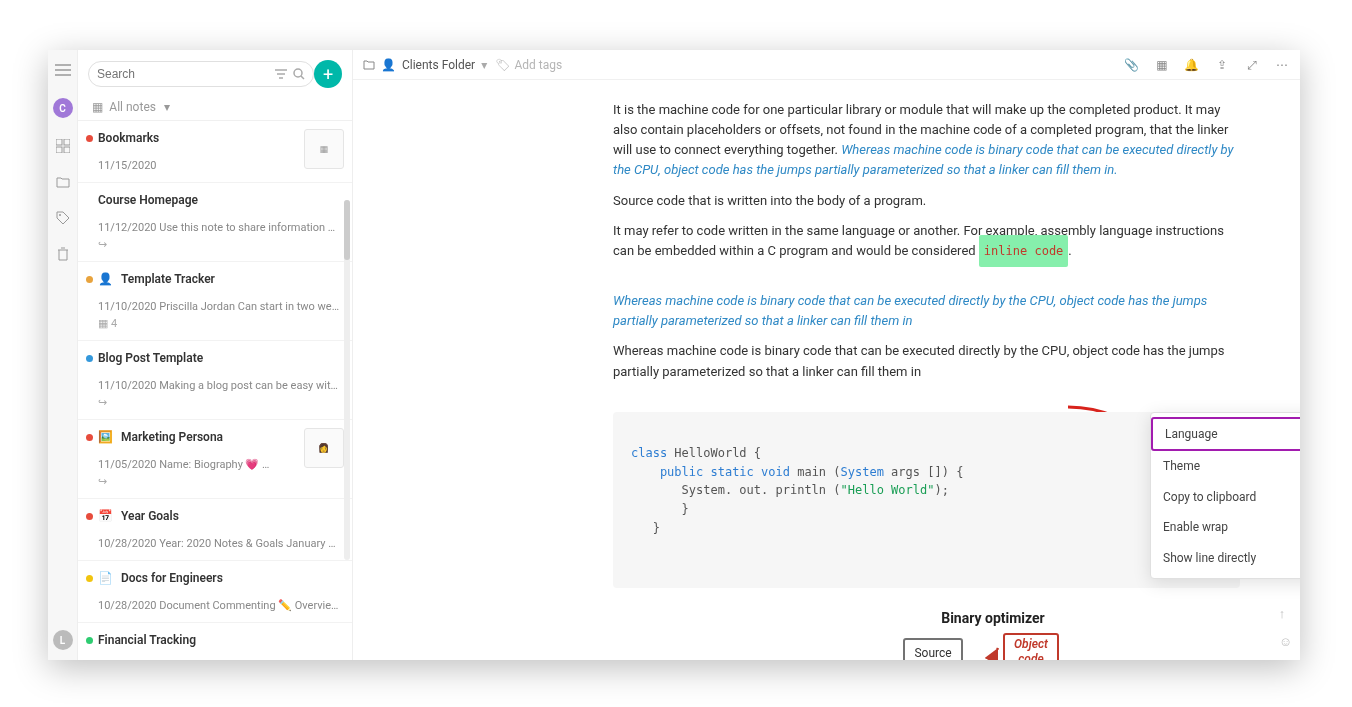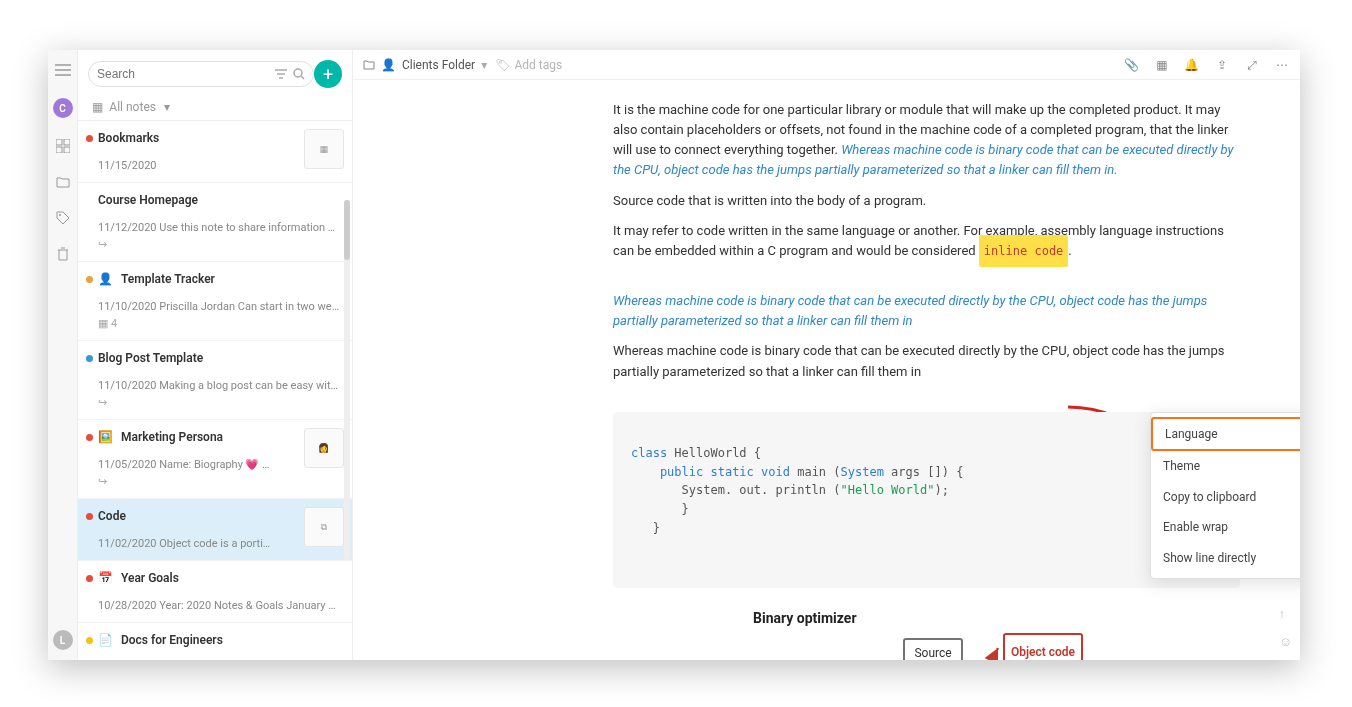--- a/index.html
+++ b/index.html
@@ -42,39 +42,39 @@
   .main { flex:1; display:flex; flex-direction:column; min-width:0; position:relative; }
   .topbar { height:30px; border-bottom:1px solid #f0f0f0; display:flex; align-items:center; padding:0 10px; gap:8px; }
   .crumb { display:flex; align-items:center; gap:6px; color:#555; }
   .crumb .folder-ic { color:#888; }
   .addtags { color:#b5b5b5; display:flex; align-items:center; gap:4px; }
   .topbar-right { margin-left:auto; display:flex; align-items:center; gap:14px; color:#888; }
 
   .content { flex:1; overflow:auto; padding:20px 60px 40px 260px; position:relative; font-size:13px; color:#333; line-height:1.55; }
   .content p { margin-bottom:10px; }
   .hl-link { color:#2f89c5; font-style:italic; }
-  .inline-code { font-family:Menlo,Consolas,monospace; font-size:12px; background:#fde047; color:#c0392b; padding:9px 5px; border-radius:2px; }
+  .inline-code { font-family:Menlo,Consolas,monospace; font-size:12px; background:#86efac; color:#c0392b; padding:9px 5px; border-radius:2px; }
 
   .code-block-wrap { position:relative; margin-top:30px; }
   .code-block { background:#f6f6f6; border-radius:4px; padding:14px 18px; font-family:Menlo,Consolas,monospace; font-size:12px; color:#555; white-space:pre; position:relative; min-height:70px; }
   .code-block .kw { color:#2d7dd2; }
   .code-block .str { color:#1a9e55; }
   .more-dots { position:absolute; right:8px; top:6px; color:#888; letter-spacing:1px; cursor:pointer; font-size:12px; }
 
   
   .ctxmenu { position:absolute; right:-100px; top:0; width:190px; background:#fff; border:1px solid #e0e0e0; border-radius:4px; box-shadow:0 4px 18px rgba(0,0,0,.12); padding:4px 0; z-index:10; }
   .ctxmenu .item { padding:6px 12px; font-size:12px; color:#444; display:flex; align-items:center; justify-content:space-between; cursor:pointer; }
-  .ctxmenu .item.hi { border:2px solid #f97316; border-radius:3px; }
+  .ctxmenu .item.hi { border:2px solid #a21caf; border-radius:3px; }
 
   
   .arrow { position:absolute; right:92px; top:-10px; width:80px; height:40px; pointer-events:none; }
 
   
   .diagram { margin-top:20px; position:relative; width:480px; height:180px; margin-left:140px; }
-  .diagram .title { font-weight:700; font-size:14px; margin-bottom:8px; color:#222; }
+  .diagram .title { text-align:center; font-weight:700; font-size:14px; margin-bottom:8px; color:#222; }
   .box { position:absolute; background:#fff; text-align:center; font-size:12px; line-height:1.25; display:flex; align-items:center; justify-content:center; border-radius:3px; padding:4px; }
   .box.red { border:2px solid #737373; color:#333; }
   .box.obj { border:2px solid #c0392b; color:#c0392b; font-weight:600; }
 
   
   .floaties { position:absolute; right:8px; bottom:8px; display:flex; flex-direction:column; gap:8px; color:#bbb; }
 
   svg { display:block; }
 </style>
 </head>
@@ -175,28 +175,20 @@
           </div>
           <div class="note">
             <span class="dot" style="background:#e74c3c"></span>
             <div class="title">
               <span class="emoji">🖼️</span>
               <span>Marketing Persona</span>
             </div>
             <div class="meta">11/05/2020 Name: Biography 💗 …</div>
             <div class="extra">↪</div>
             <div class="thumb">👩</div>
-          </div>
-          <div class="note sel">
-            <span class="dot" style="background:#e74c3c"></span>
-            <div class="title">
-              <span>Code</span>
-            </div>
-            <div class="meta">11/02/2020 Object code is a porti…</div>
-            <div class="thumb">⧉</div>
           </div>
           <div class="note">
             <span class="dot" style="background:#e74c3c"></span>
             <div class="title">
               <span class="emoji">📅</span>
               <span>Year Goals</span>
             </div>
             <div class="meta">10/28/2020 Year: 2020 Notes &amp; Goals January F…</div>
           </div>
           <div class="note">
@@ -296,21 +288,21 @@
             <div class="item">
               <span>Show line directly</span>
             </div>
 
           </div>
         </div>
 
         <div class="diagram">
           <div class="title">Binary optimizer</div>
           <div class="box red" style="left:150px; top:30px; width:60px; height:30px;">Source</div>
-          <div class="box obj" style="left:250px; top:25px; width:80px; height:38px;">Object code</div>
+          <div class="box obj" style="left:250px; top:25px; width:56px; height:38px;font-style:italic;">Object code</div>
 
           <svg style="position:absolute; left:195px; top:35px; width:60px; height:100px; overflow:visible;">
             <defs>
                 <marker id="ah2" markerWidth="8" markerHeight="8" refX="6" refY="3" orient="auto">
                   <path d="M0 0l6 3-6 3z" fill="#c0392b"></path>
                 </marker>
               </defs>
             <path d="M5 95 L50 5" stroke="#c0392b" stroke-width="2.5" stroke-dasharray="5 4" fill="none" marker-end="url(#ah2)"></path>
           </svg>
 

